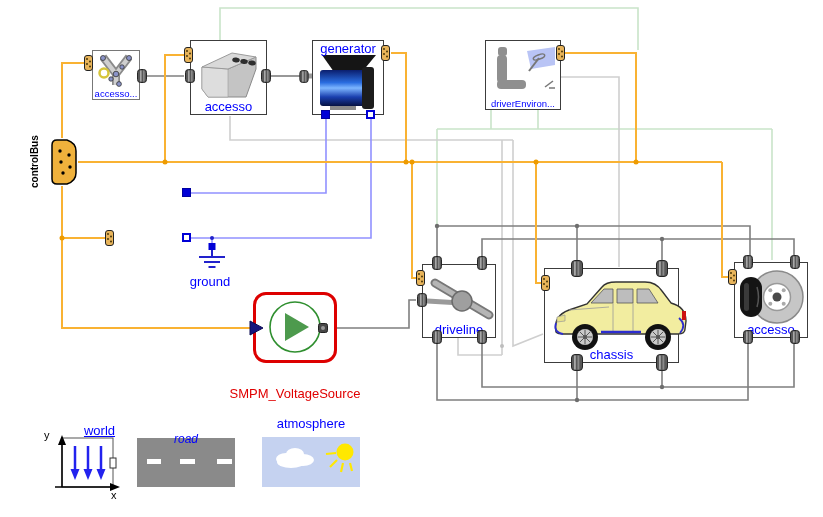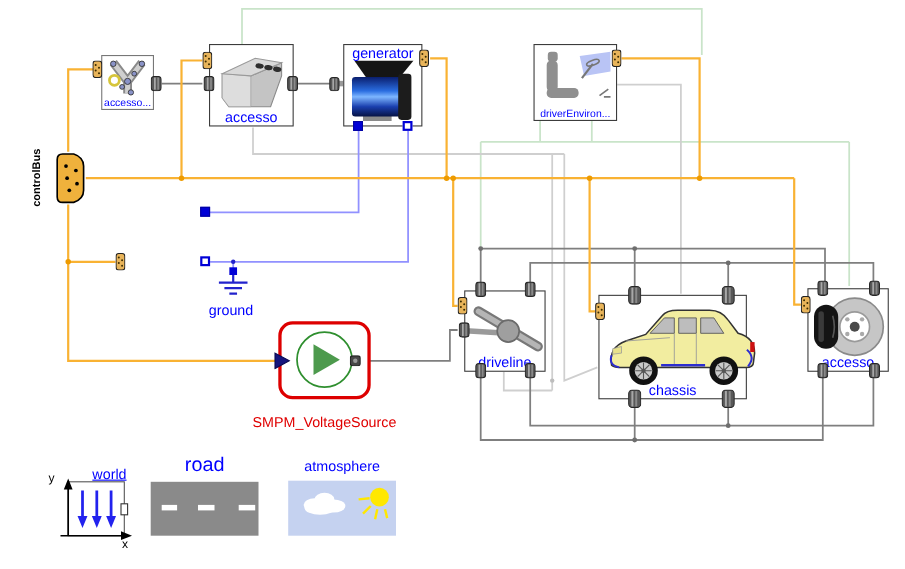--- a/index.html
+++ b/index.html
@@ -184,21 +184,21 @@
       <polygon points="29,18 29,46 53,32" fill="#4d9a4d"></polygon>
     </svg>
   </div>
   <svg class="conn" style="left:249px;top:320px;" width="16" height="16" viewBox="0 0 16 16">
     <polygon points="1,1 1,15 14,8" fill="#15157e" stroke="#0a0a50"></polygon>
   </svg>
   <svg class="conn" style="left:318px;top:323px;" width="10" height="10" viewBox="0 0 10 10">
     <rect x="0.5" y="0.5" width="9" height="9" rx="2" fill="#474747" stroke="#222"></rect>
     <circle cx="5" cy="5" r="2" fill="#999"></circle>
   </svg>
-  <div class="freelabel" style="left:215px;top:376px;width:160px;text-align:center;color:#e00000;font-size:13px;">SMPM_VoltageSource</div>
+  <div class="freelabel" style="left:215px;top:386px;width:160px;text-align:center;color:#e00000;font-size:13px;">SMPM_VoltageSource</div>
 
   <div class="comp" style="left:422px;top:264px;width:74px;height:74px;">
     <svg class="icon" style="left:2px;top:6px;" width="70" height="56" viewBox="0 0 70 56">
       <line x1="2" y1="30" x2="36" y2="32" stroke="#9a9a9a" stroke-width="5" stroke-linecap="round"></line>
       <line x1="10" y1="12" x2="64" y2="44" stroke="#787878" stroke-width="9" stroke-linecap="round"></line>
       <line x1="10" y1="12" x2="64" y2="44" stroke="#b5b5b5" stroke-width="5" stroke-linecap="round"></line>
       <circle cx="37" cy="30" r="10" fill="#9f9f9f" stroke="#6b6b6b" stroke-width="1.5"></circle>
     </svg>
     <div class="lbl inside-bottom">driveline</div>
   </div>
@@ -282,21 +282,21 @@
   </svg>
   <div class="lbl" style="left:74px;top:423px;width:51px;text-decoration:underline;">world</div>
   <div class="freelabel" style="left:44px;top:429px;color:#000;font-size:11px;">y</div>
   <div class="freelabel" style="left:111px;top:489px;color:#000;font-size:11px;">x</div>
 
   <div class="flat" style="left:137px;top:438px;width:98px;height:49px;background:#8a8a8a;z-index:2;">
     <div style="position:absolute;left:10px;top:21px;width:14px;height:5px;background:#fff;"></div>
     <div style="position:absolute;left:43px;top:21px;width:15px;height:5px;background:#fff;"></div>
     <div style="position:absolute;left:80px;top:21px;width:15px;height:5px;background:#fff;"></div>
   </div>
-  <div class="lbl" style="left:137px;top:412px;width:98px;font-size:18px;">road</div>
+  <div class="lbl" style="left:137px;top:432px;width:98px;font-size:12px;font-style:italic;">road</div>
 
   <div class="flat" style="left:262px;top:437px;width:98px;height:50px;background:#c5d2f0;z-index:2;">
     <svg width="98" height="50" viewBox="0 0 98 50">
       <g fill="#ffffff">
         <ellipse cx="24" cy="22" rx="10" ry="6"></ellipse>
           <ellipse cx="33" cy="17" rx="9" ry="6"></ellipse>
         <ellipse cx="41" cy="23" rx="11" ry="6"></ellipse>
           <ellipse cx="29" cy="25" rx="14" ry="6"></ellipse>
       </g>
       <g stroke="#ffe800" stroke-width="2.2">

